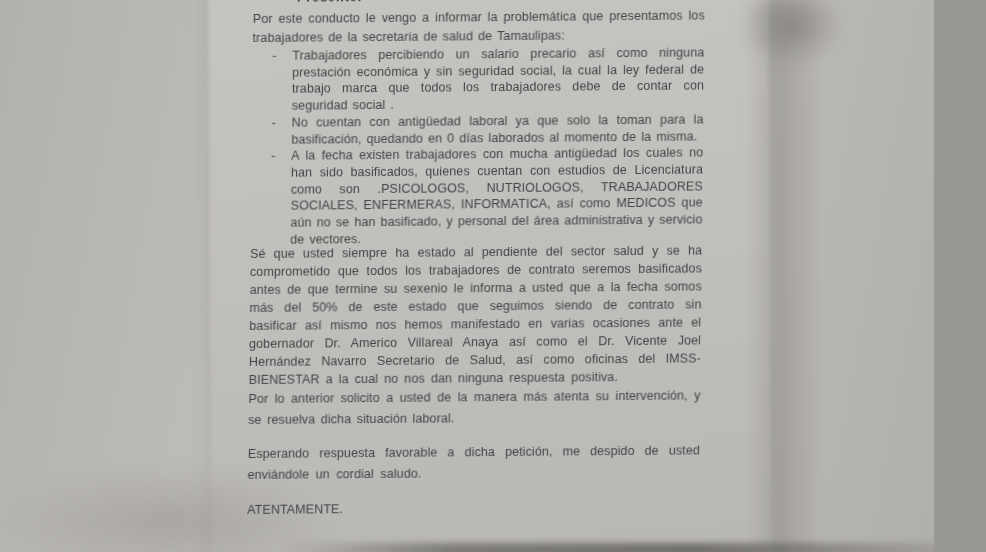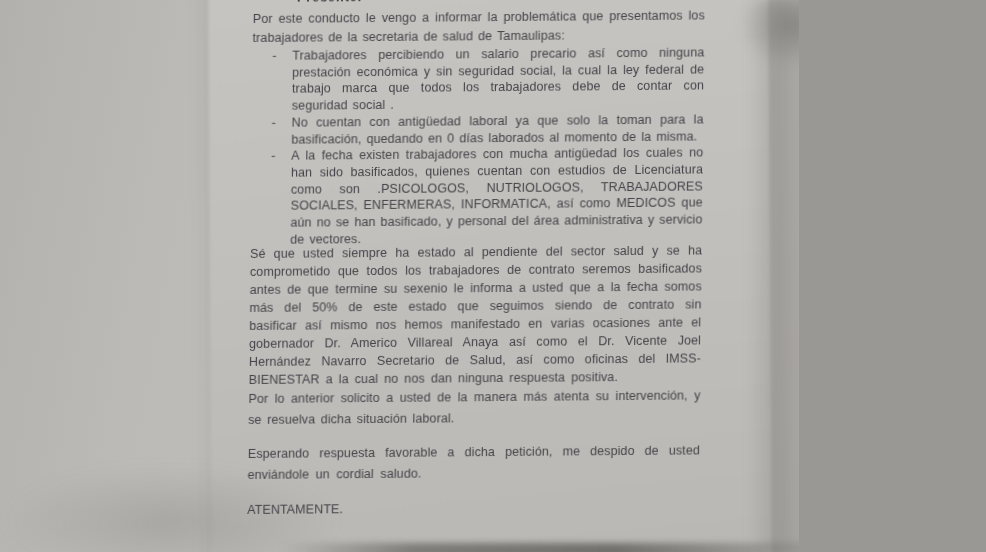--- a/index.html
+++ b/index.html
@@ -1,18 +1,18 @@
 <!DOCTYPE html>
 <html lang="es"><head>
 <meta charset="utf-8">
 <style>
   html,body{margin:0;padding:0;background:#9a9895;}
   .photo{
     position:relative;
-    width:799px;height:552px;
+    width:934px;height:552px;
     overflow:hidden;
     font-family:"Liberation Sans", sans-serif;
     background:linear-gradient(100deg,#b3b1ae 0%,#bcbab6 22%,#c2c0bc 50%,#bdbbb7 74%,#b1afac 100%);
   }
   .paper{
     position:absolute;left:210px;top:-18px;width:560px;height:590px;
     background:linear-gradient(175deg,#c6c4c0 0%,#c1bfbb 45%,#b9b7b3 100%);
     transform:rotate(-0.35deg);
     box-shadow:0 0 22px rgba(40,40,40,0.10);
     filter:blur(1.5px);

